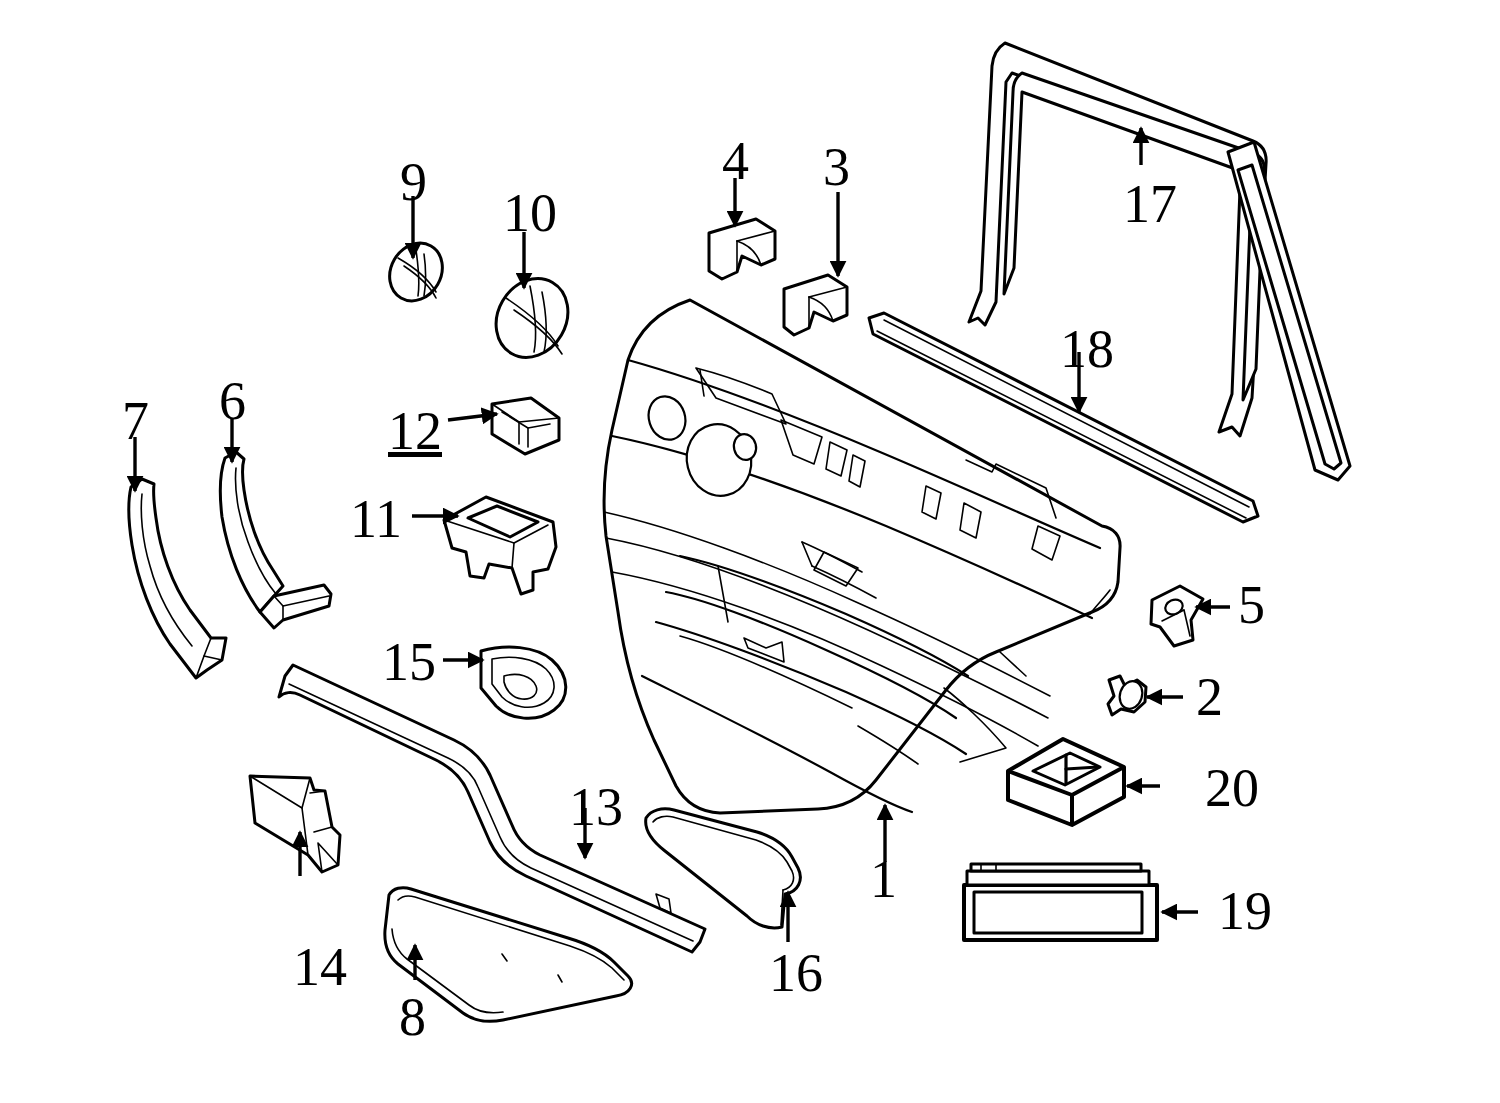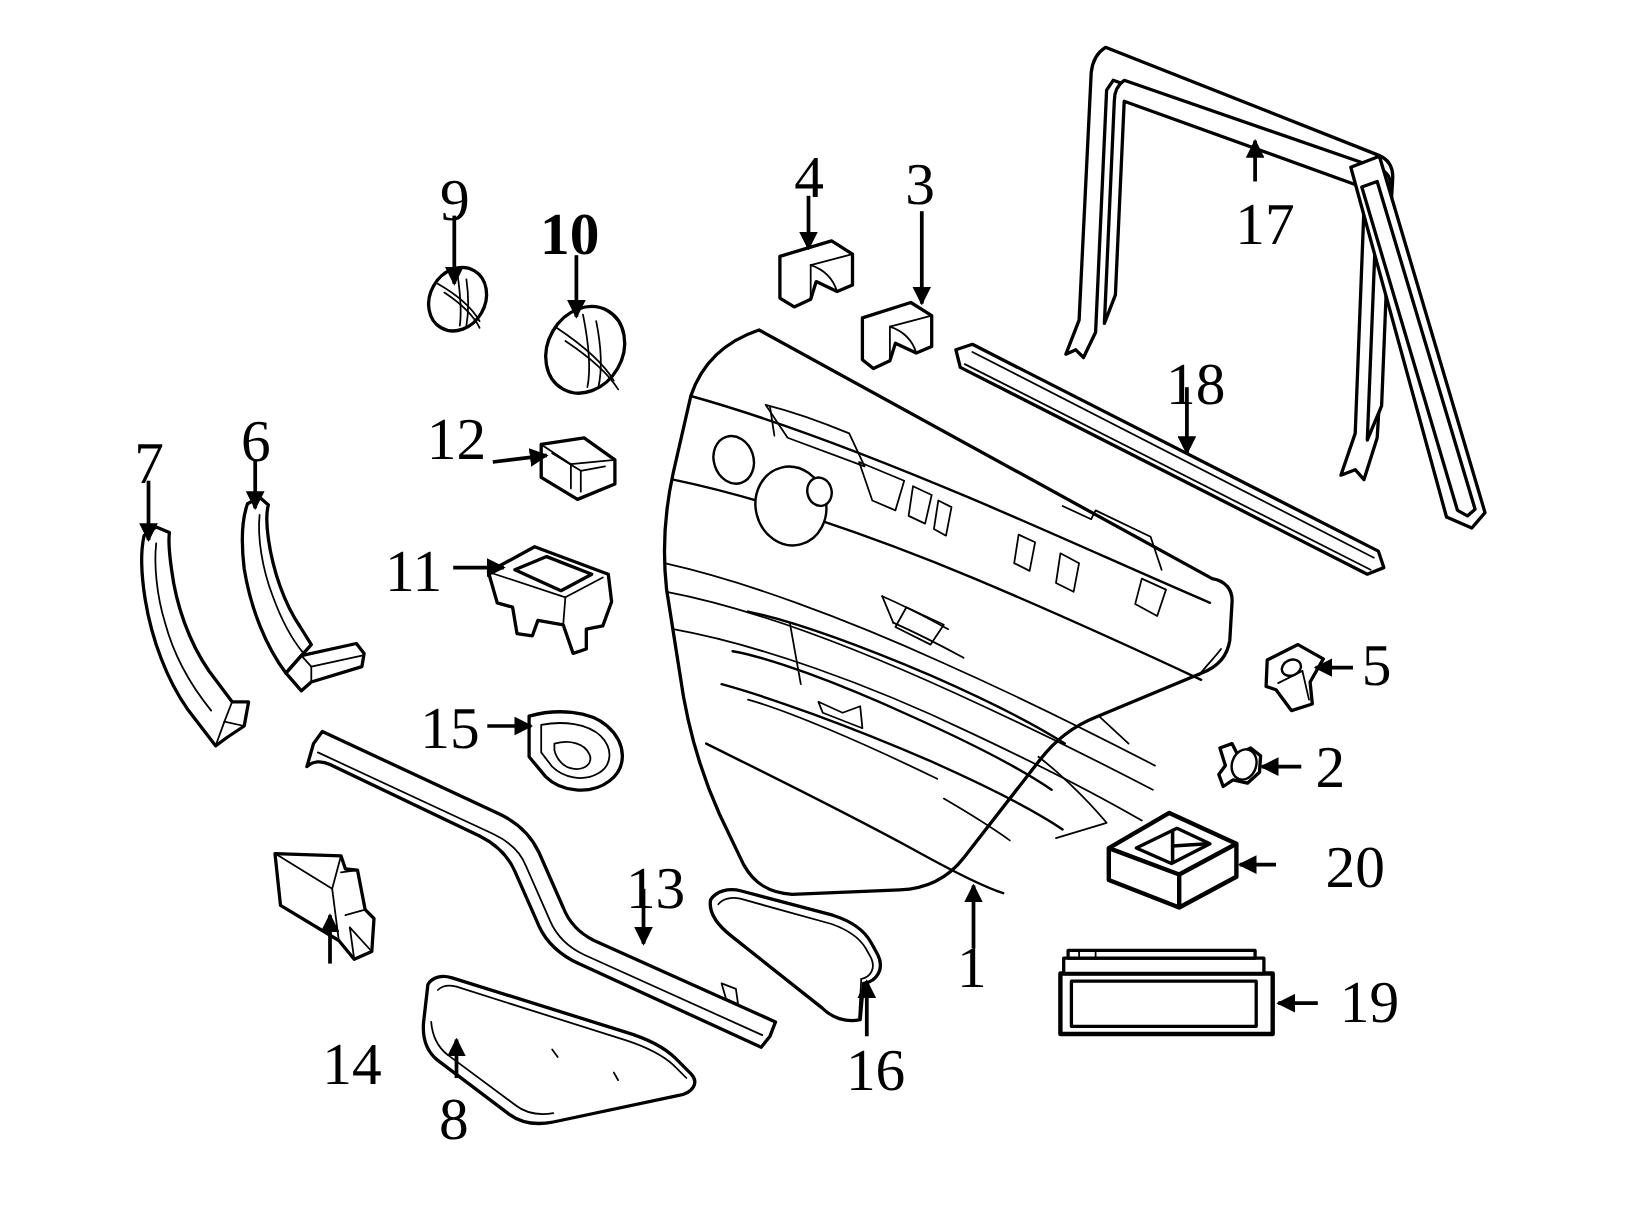--- a/index.html
+++ b/index.html
@@ -330,23 +330,23 @@
 
   <div class="callout-label" style="left:870px;  top:852px;">1</div>
   <div class="callout-label" style="left:1196px; top:670px;">2</div>
   <div class="callout-label" style="left:823px;  top:140px;">3</div>
   <div class="callout-label" style="left:722px;  top:134px;">4</div>
   <div class="callout-label" style="left:1238px; top:578px;">5</div>
   <div class="callout-label" style="left:219px;  top:374px;">6</div>
   <div class="callout-label" style="left:122px;  top:394px;">7</div>
   <div class="callout-label" style="left:399px;  top:990px;">8</div>
   <div class="callout-label" style="left:400px;  top:155px;">9</div>
-  <div class="callout-label" style="left:491px;  top:186px;font-weight:bold;">10</div>
+  <div class="callout-label" style="left:503px;  top:186px;">10</div>
   <div class="callout-label" style="left:350px;  top:492px;">11</div>
-  <div class="callout-label" style="left:388px;  top:372px;">12</div>
+  <div class="callout-label" style="left:388px;  top:404px;text-decoration:underline;">12</div>
   <div class="callout-label" style="left:569px;  top:780px;font-family:Liberation Serif, serif;">13</div>
   <div class="callout-label" style="left:277px;  top:940px;margin-left:16px;">14</div>
   <div class="callout-label" style="left:382px;  top:635px;">15</div>
   <div class="callout-label" style="left:769px;  top:946px;">16</div>
   <div class="callout-label" style="left:1123px; top:177px;">17</div>
   <div class="callout-label" style="left:1060px; top:322px;">18</div>
   <div class="callout-label" style="left:1218px; top:884px;">19</div>
   <div class="callout-label" style="left:1177px; top:761px;margin-left:28px;">20</div>
 
 </div>

